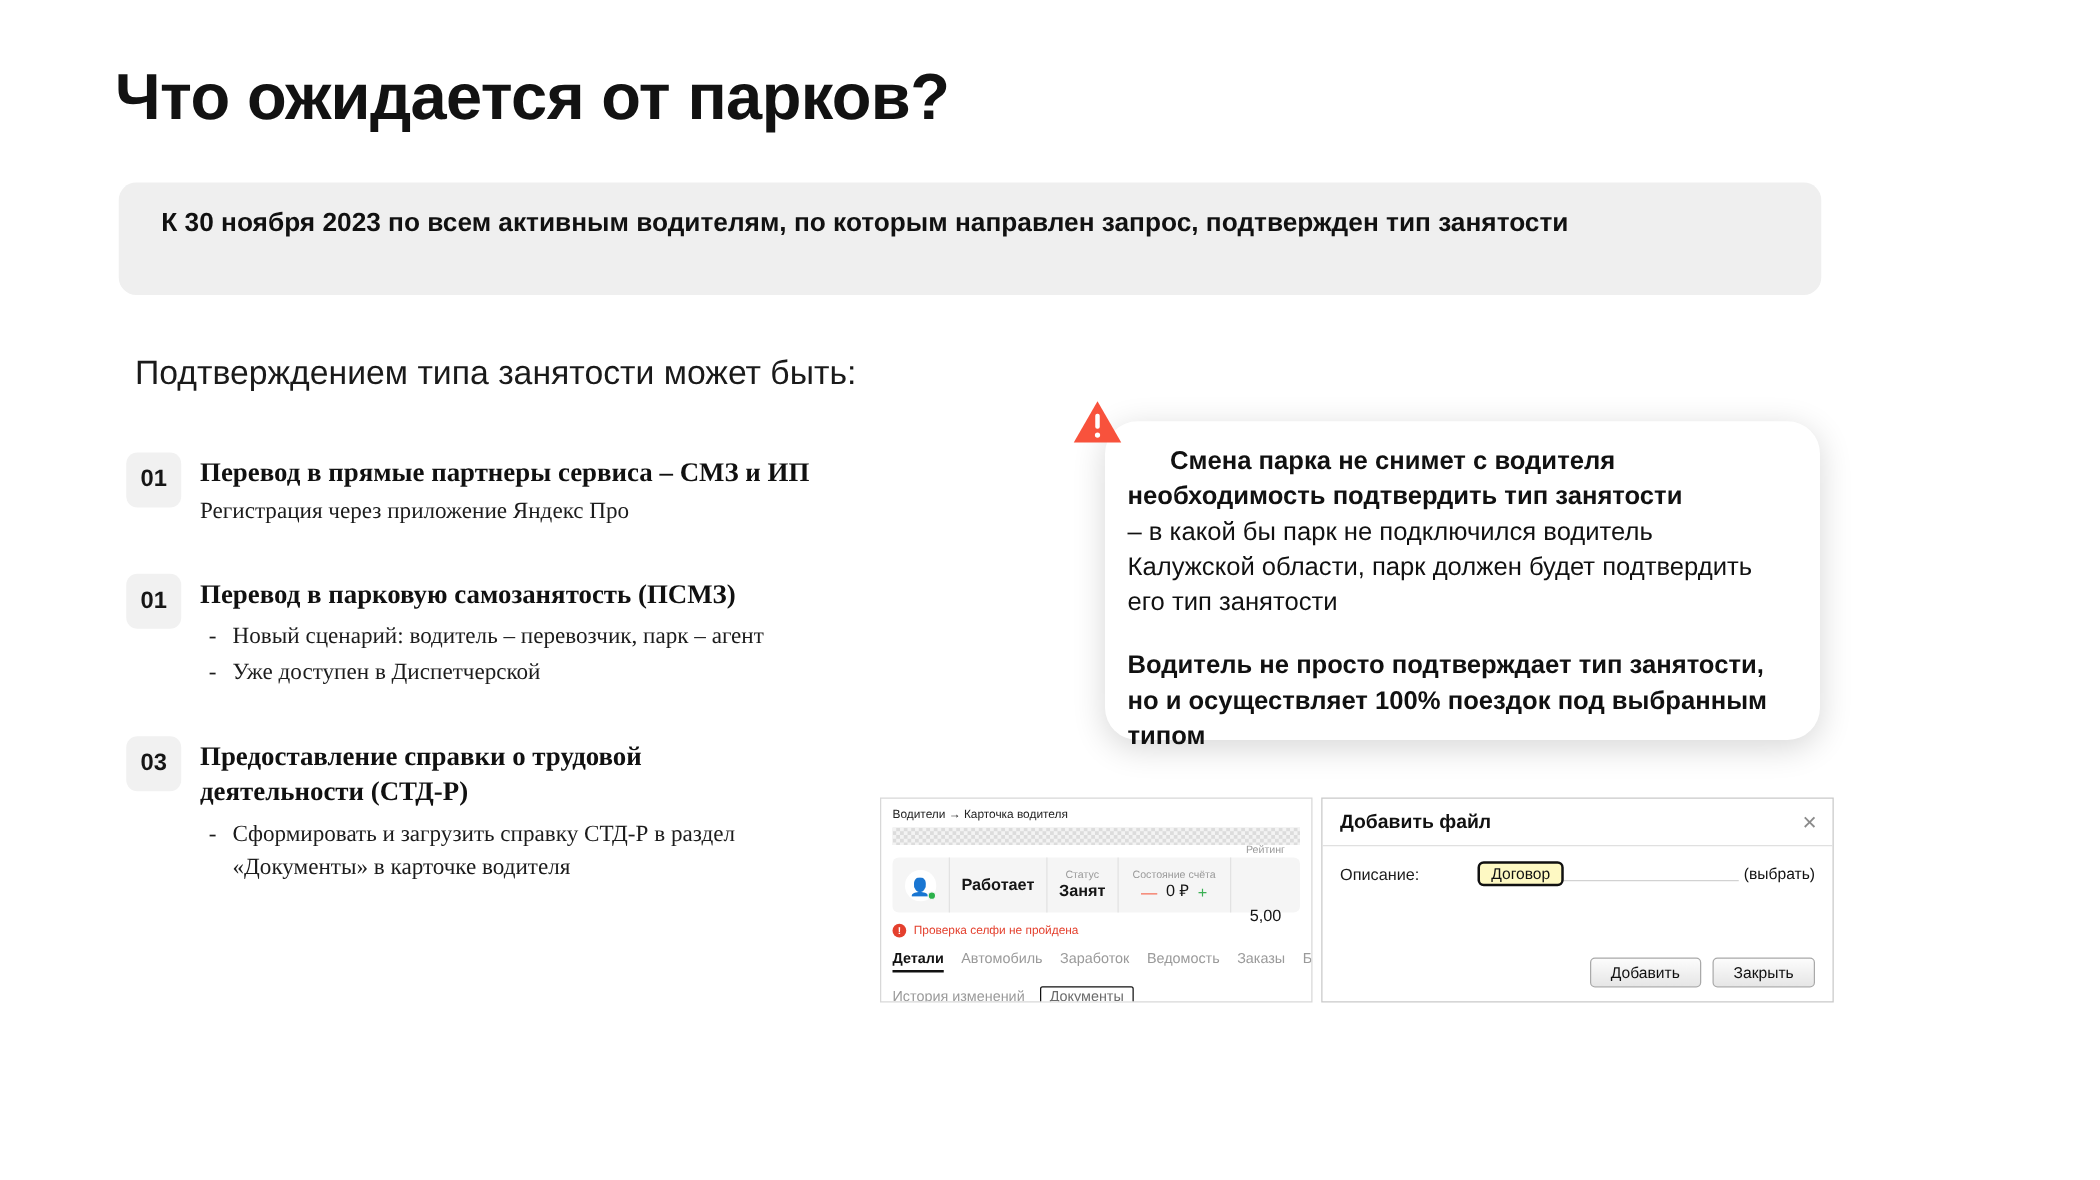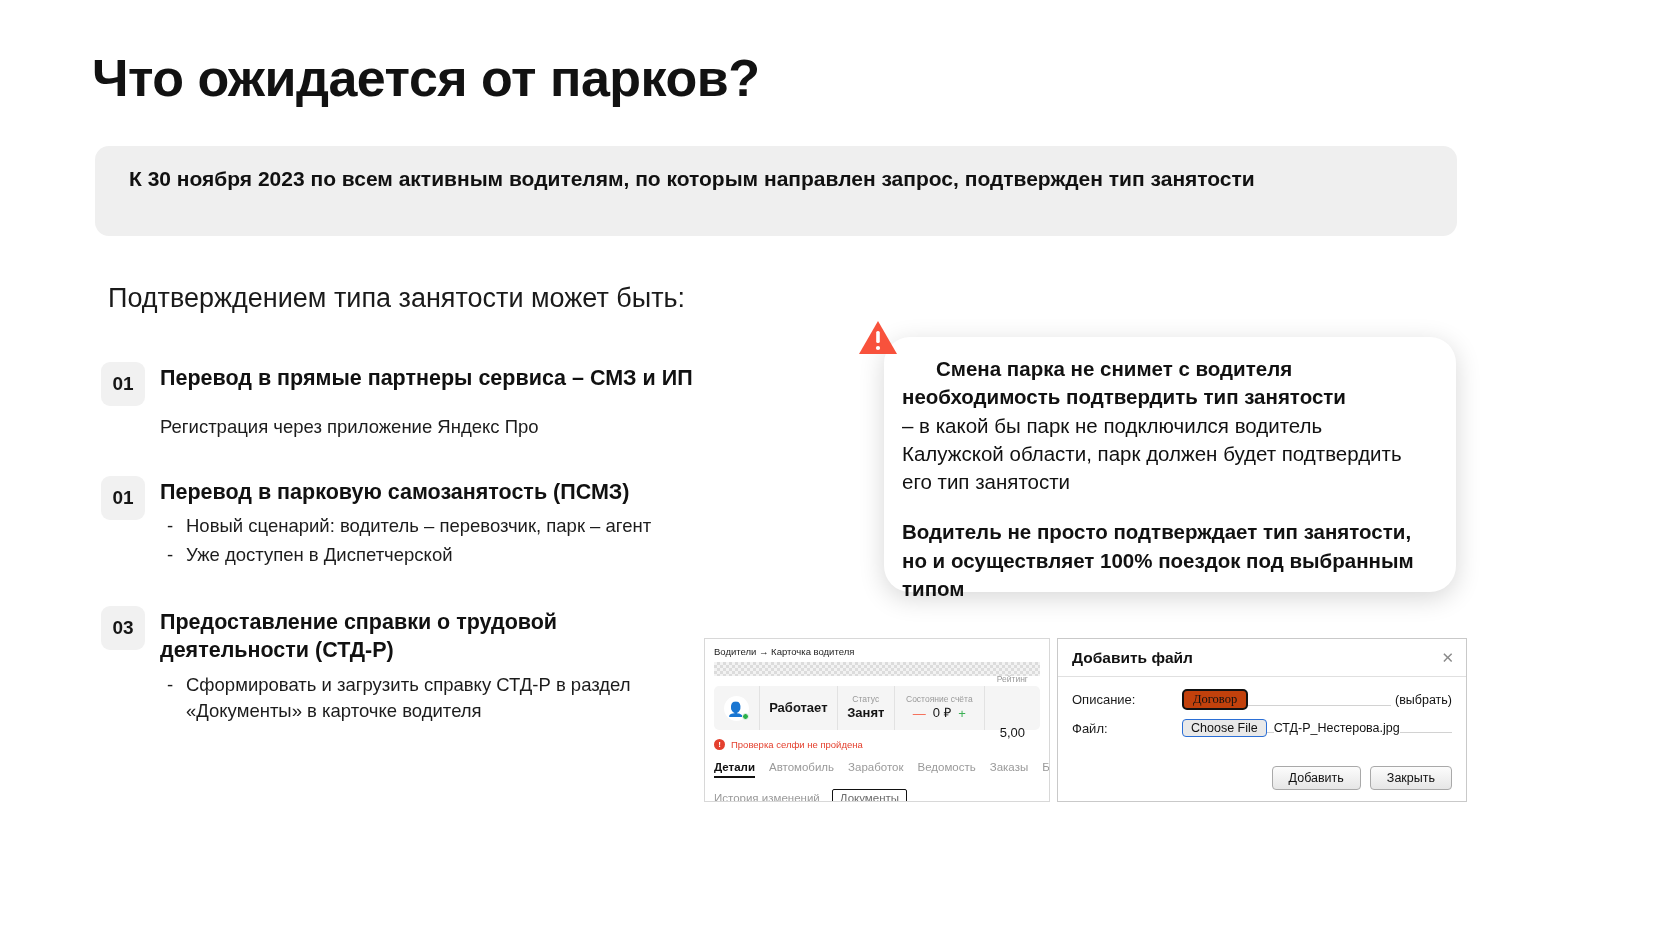--- a/index.html
+++ b/index.html
@@ -42,27 +42,27 @@
   .steps { position: absolute; left: 101px; top: 362px; width: 720px; }
   .step { display: flex; align-items: flex-start; margin-bottom: 36px; }
   .step-num {
     flex: 0 0 auto;
     width: 44px; height: 44px;
     background: #f1f1f1; border-radius: 9px;
     display: flex; align-items: center; justify-content: center;
     font-size: 19px; font-weight: 700; color: #161616;
     margin-right: 15px;
   }
-  .step-body { flex: 1 1 auto; padding-top: 2px; }
+  .step-body { flex: 1 1 auto; padding-top: 2px; font-family: Liberation Serif, serif; }
   .step-title {
     font-size: 21.5px; font-weight: 700; line-height: 1.32; color: #111111;
   }
   .step-sub {
     font-size: 18.5px; font-weight: 400; color: #1c1c1c;
-    margin-top: 22px; line-height: 1.38;
+    margin-top: 5px; line-height: 1.38;
   }
   .bullets { margin-top: 7px; }
   .bullet {
     display: flex; font-size: 18.5px; color: #1c1c1c;
     line-height: 1.42; margin-bottom: 2px;
   }
   .bullet-dash { width: 26px; flex: 0 0 26px; padding-left: 7px; }
   .bullet-text { flex: 1 1 auto; }
 
   #step-2 { margin-top: 14px; }
@@ -179,22 +179,22 @@
   .dlg-body { padding: 12px 14px 0 14px; }
   .dlg-row { display: flex; align-items: center; margin-bottom: 9px; }
   .dlg-label { width: 110px; font-size: 13px; color: #1b1b1b; }
   .dlg-input-wrap { flex: 1 1 auto; display: flex; align-items: center; position: relative; }
   .field-line {
     position: absolute; left: 0; right: 0; bottom: 4px;
     border-bottom: 1px solid #d2d2d2; z-index: 0;
   }
   .dlg-input {
     border: 2.2px solid #111111; border-radius: 5px;
-    background: #c2410c; padding: 1px 9px; font-size: 12.5px;
-    color: #111; position: relative; z-index: 1; font-family: Liberation Serif, serif;
+    background: #fef9c3; padding: 1px 9px; font-size: 12.5px;
+    color: #111; position: relative; z-index: 1;
   }
   .dlg-select {
     position: absolute; right: 0; top: 50%; transform: translateY(-50%);
     font-size: 12.5px; color: #111; background: #fff;
     padding-left: 4px; z-index: 1;
   }
   .choose-btn {
     border: 1.8px solid #2b6fd6; border-radius: 4px;
     background: #e9e9e9; padding: 1px 8px;
     font-size: 12.5px; color: #111; position: relative; z-index: 1;
@@ -342,28 +342,20 @@
     </div>
     <div class="dlg-body">
       <div class="dlg-row">
         <span class="dlg-label">Описание:</span>
         <span class="dlg-input-wrap">
           <span class="field-line"></span>
           <span class="dlg-input">Договор</span>
           <span class="dlg-select">(выбрать)</span>
         </span>
       </div>
-      <div class="dlg-row">
-        <span class="dlg-label">Файл:</span>
-        <span class="dlg-input-wrap">
-          <span class="field-line"></span>
-          <span class="choose-btn">Choose File</span>
-          <span class="file-name">СТД-Р_Нестерова.jpg</span>
-        </span>
-      </div>
     </div>
     <div class="dlg-foot">
       <button class="dlg-btn">Добавить</button>
       <button class="dlg-btn">Закрыть</button>
     </div>
   </div>
 
 </div>
 
 </body></html>

